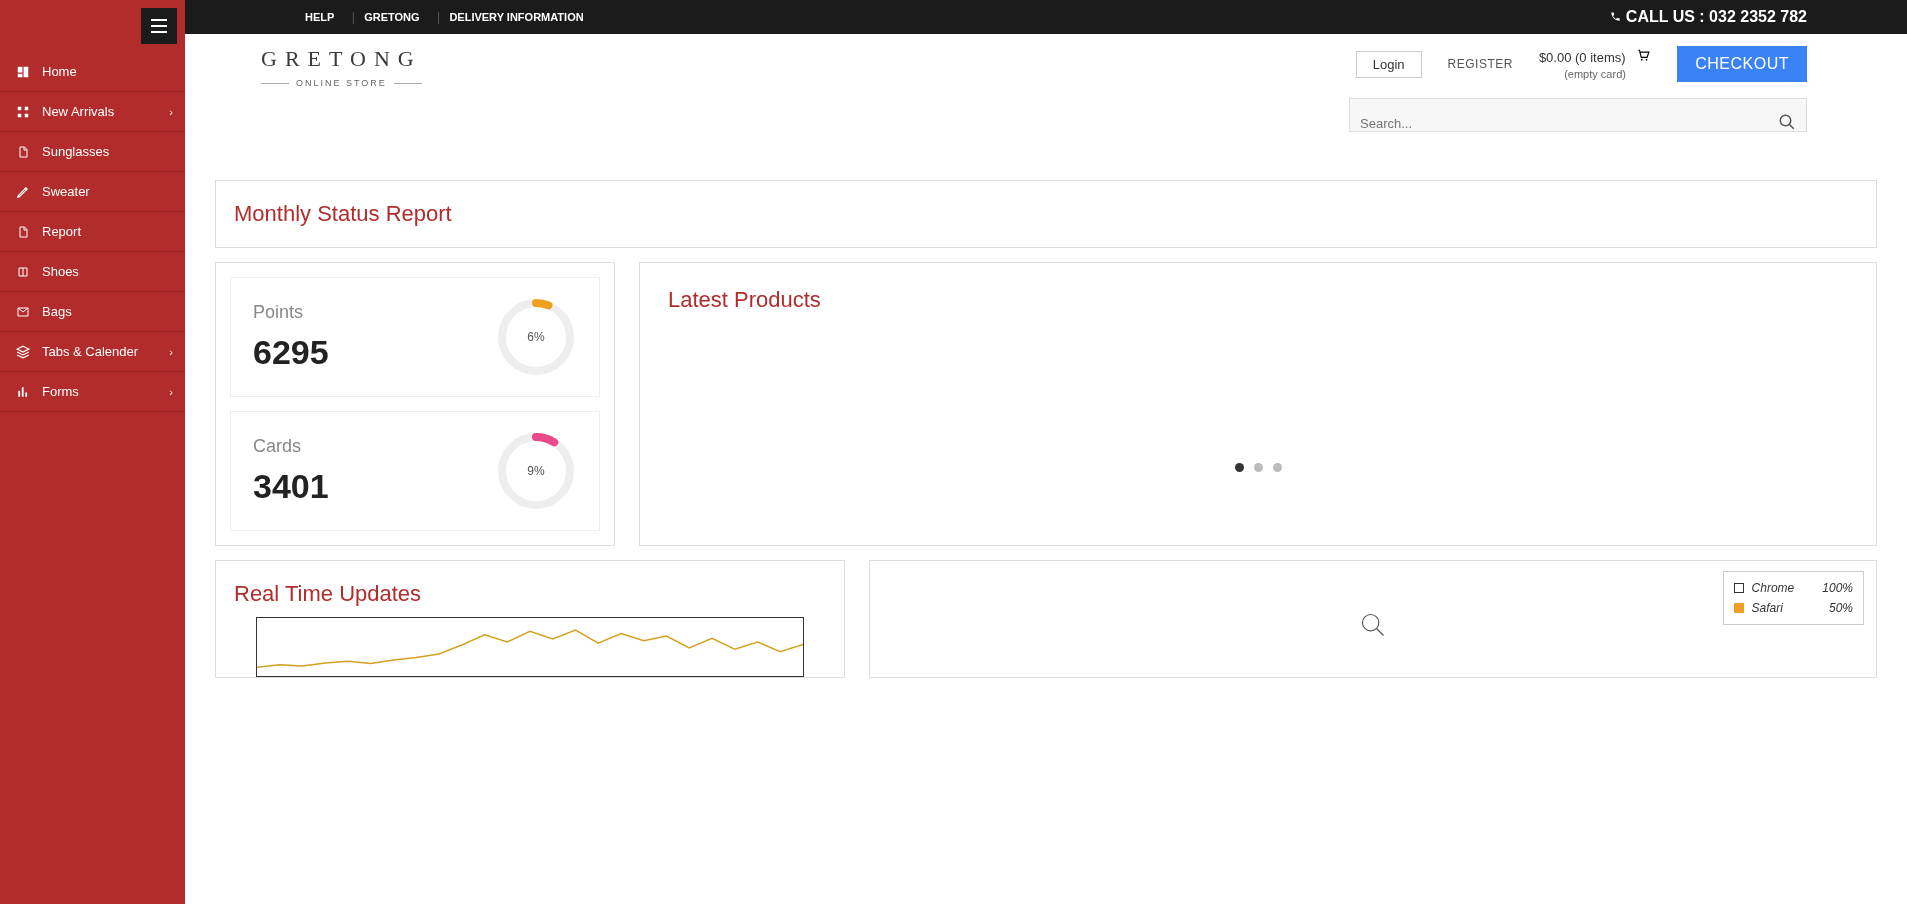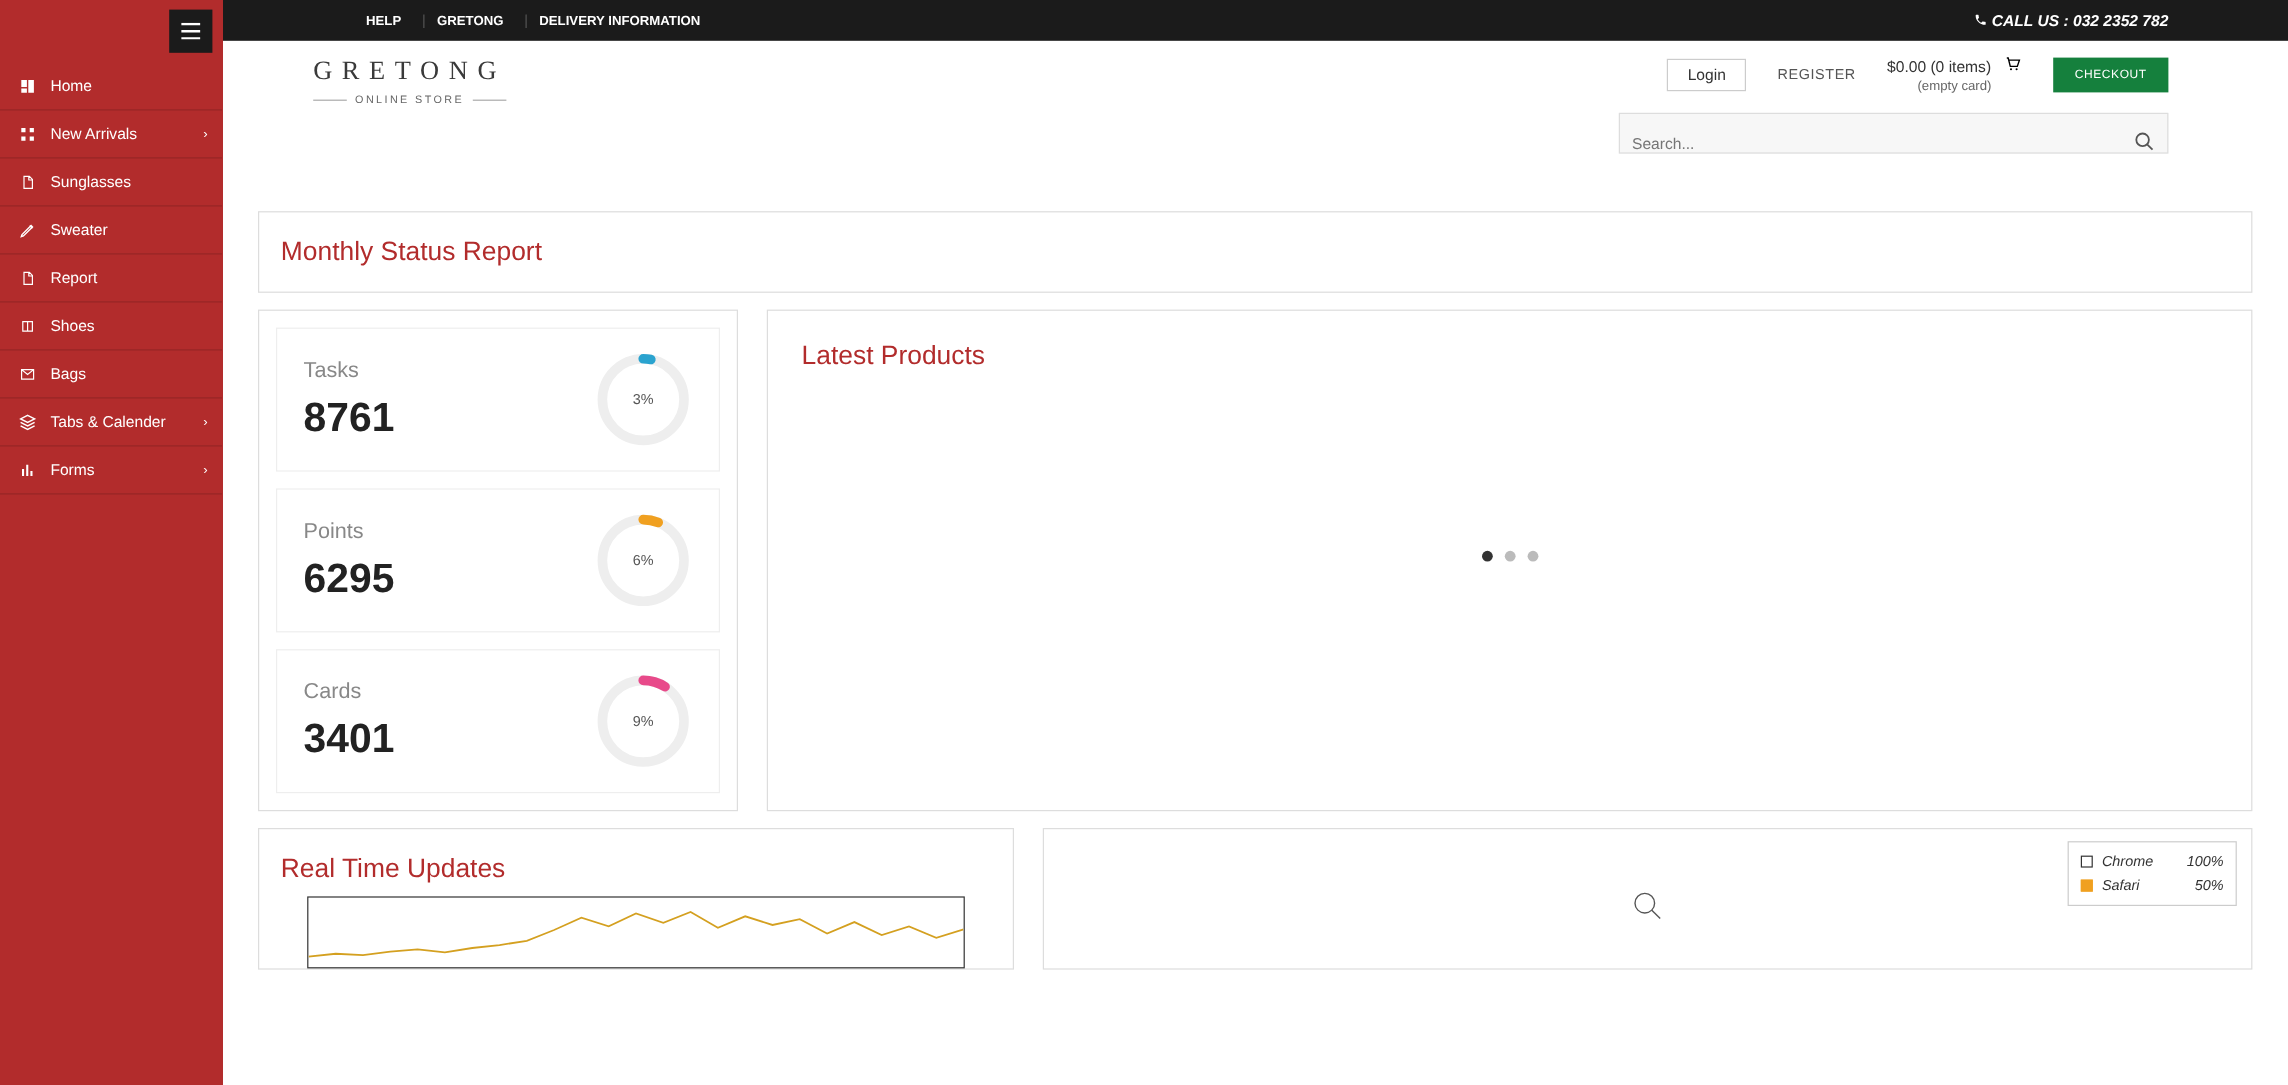--- a/index.html
+++ b/index.html
@@ -20,42 +20,42 @@
 }
 .nav-item .nav-icon { width: 18px; margin-right: 10px; display: inline-flex; align-items: center; justify-content: center; }
 .nav-item .chevron { position: absolute; right: 12px; font-size: 11px; }
 .main { margin-left: 185px; }
 .topbar {
   background: #1b1b1b; color: #fff; display: flex; justify-content: space-between;
   align-items: center; padding: 0 100px 0 120px; height: 34px; font-size: 12px;
 }
 .topbar .links a { color: #fff; text-decoration: none; margin-right: 8px; font-weight: 600; font-size: 11px; }
 .topbar .sep { color: #555; margin: 0 6px; }
-.topbar .call { font-size: 13px; font-weight: 600; font-style: italic; }
+.topbar .call { font-size: 16px; font-weight: 600; }
 .header {
   display: flex; align-items: flex-start; padding: 12px 100px 30px 76px; position: relative;
 }
 .logo { flex: 0 0 auto; }
 .logo-title { font-family: Georgia, serif; letter-spacing: 8px; font-size: 22px; color: #3a3a3a; }
 .logo-sub { text-align: center; font-size: 9px; letter-spacing: 2px; color: #666; margin-top: 6px; position: relative; }
 .logo-sub::before, .logo-sub::after {
   content: ""; position: absolute; top: 50%; width: 28px; height: 1px; background: #aaa;
 }
 .logo-sub::before { left: 0; }
 .logo-sub::after { right: 0; }
 .header-right { margin-left: auto; display: flex; flex-direction: column; align-items: flex-end; gap: 16px; }
 .account-row { display: flex; align-items: center; gap: 26px; margin-left: 17px; }
 .login-btn {
   border: 1px solid #ccc; padding: 5px 16px; font-size: 13px; color: #333; background: #fff; cursor: pointer;
 }
 .register { font-size: 12px; color: #555; letter-spacing: 0.5px; cursor: pointer; }
 .cart { font-size: 13px; color: #333; text-align: center; }
 .cart-sub { font-size: 11px; color: #666; margin-top: 3px; }
 .checkout-btn {
-  background: #15803d; color: #fff; border: none; padding: 9px 18px; font-size: 10px;
+  background: #3b82f6; color: #fff; border: none; padding: 9px 18px; font-size: 16px;
   letter-spacing: 0.5px; cursor: pointer;
 }
 .search-wrap {
   width: 458px; border: 1px solid #ddd; background: #f7f7f7; display: flex; align-items: flex-end;
   padding: 0 10px; height: 34px;
 }
 .search-wrap input {
   flex: 1; border: none; background: transparent; outline: none; font-size: 13px; color: #666;
 }
 .content { padding: 0 30px 40px 30px; }
@@ -246,33 +246,20 @@
   <div class="content">
 
     <div class="panel">
       <h2 class="panel-title">Monthly Status Report</h2>
     </div>
 
     <div class="row">
       <div class="stats-col" id="stats-col">
           <div class="stat-card">
             <div>
-              <div class="stat-label">Tasks</div>
-              <div class="stat-value">8761</div>
-            </div>
-            <div class="donut">
-              <svg width="82" height="82">
-                <circle cx="41" cy="41" r="34" fill="none" stroke="#eee" stroke-width="8"></circle>
-                <circle cx="41" cy="41" r="34" fill="none" stroke="#2aa3cf" stroke-width="8" stroke-linecap="round" stroke-dasharray="6.408849013323178 213.62830044410595"></circle>
-              </svg>
-              <div class="donut-pct">3%</div>
-            </div>
-          </div>
-          <div class="stat-card">
-            <div>
               <div class="stat-label">Points</div>
               <div class="stat-value">6295</div>
             </div>
             <div class="donut">
               <svg width="82" height="82">
                 <circle cx="41" cy="41" r="34" fill="none" stroke="#eee" stroke-width="8"></circle>
                 <circle cx="41" cy="41" r="34" fill="none" stroke="#f0a020" stroke-width="8" stroke-linecap="round" stroke-dasharray="12.817698026646356 213.62830044410595"></circle>
               </svg>
               <div class="donut-pct">6%</div>
             </div>

